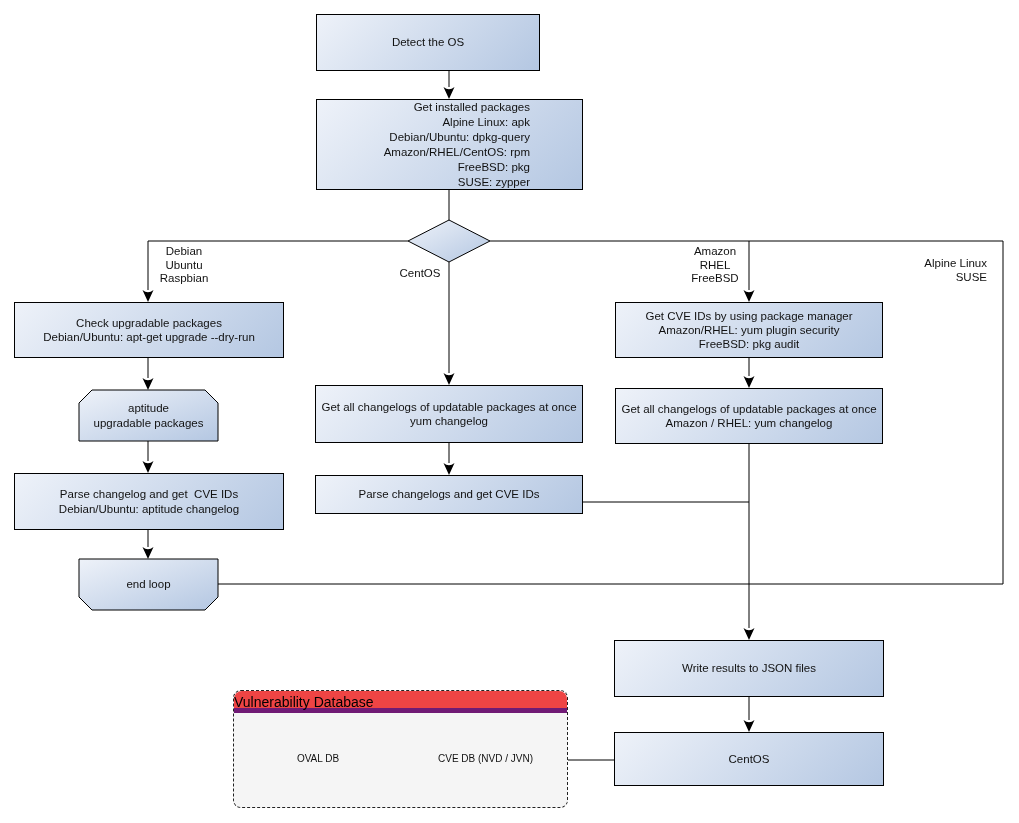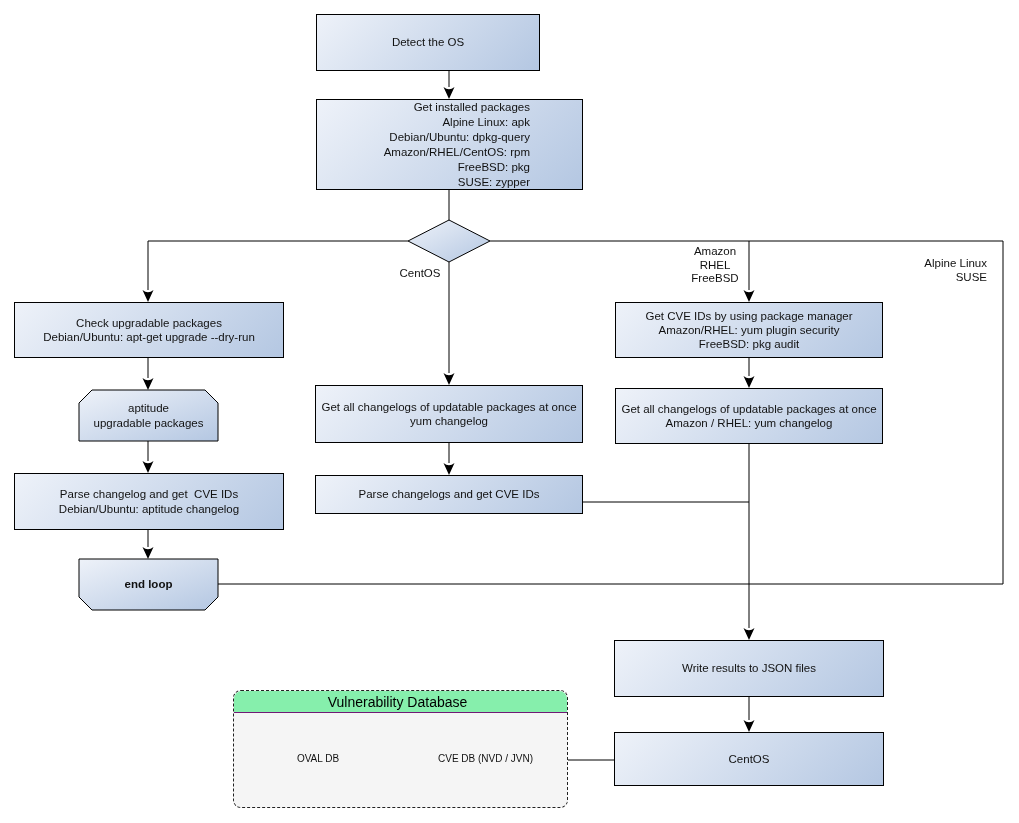--- a/index.html
+++ b/index.html
@@ -24,23 +24,23 @@
     position:absolute;font-size:11.5px;line-height:13.5px;z-index:3;
   }
   .edge-label .txt{display:block;white-space:pre;}
   .edge-label.center{text-align:center;}
   .edge-label.right{text-align:right;}
   .vdb{
     position:absolute;left:233px;top:690px;width:335px;height:118px;box-sizing:border-box;
     border:1px dashed #222;border-radius:8px;background:#f5f5f5;z-index:1;
   }
   .vdb-header{
-    position:absolute;left:0;top:0;right:0;height:22px;background:#86efac;
-    border-bottom:1px solid #701a75;border-radius:8px 8px 0 0;
-    text-align:center;font-size:14px;line-height:22px;padding-right:6px;box-sizing:border-box;color:#000;
+    position:absolute;left:0;top:0;right:0;height:22px;background:#ef4444;
+    border-bottom:5px solid #701a75;border-radius:8px 8px 0 0;
+    text-align:left;font-size:14px;line-height:22px;padding-right:6px;box-sizing:border-box;color:#000;
   }
   .cyl-label{
     position:absolute;font-size:10px;line-height:18px;text-align:center;z-index:4;white-space:pre;
   }
   svg .edge{fill:none;stroke:#000;stroke-width:1;}
   svg .arrow{fill:#000;stroke:none;}
   svg .fillgrad{fill:url(#gb);stroke:#000;stroke-width:1;}
 </style>
 </head>
 <body>
@@ -122,21 +122,21 @@
   <div class="shape-label" style="left:79px;top:390px;width:139px;height:51px;">
     <span class="txt">aptitude</span>
     <span class="txt">upgradable  packages</span>
   </div>
 
   <div class="node" style="left:14px;top:473px;width:270px;height:57px;">
     <span class="txt">Parse changelog and get  CVE IDs</span>
     <span class="txt">Debian/Ubuntu: aptitude changelog</span>
   </div>
 
-  <div class="shape-label" style="left:79px;top:559px;width:139px;height:51px;font-weight:bold;">
+  <div class="shape-label" style="left:79px;top:559px;width:139px;height:51px;">
     <span class="txt">end loop</span>
   </div>
 
   <div class="node" style="left:315px;top:385px;width:268px;height:58px;">
     <span class="txt">Get all changelogs of updatable packages at once</span>
     <span class="txt">yum changelog</span>
   </div>
 
   <div class="node" style="left:315px;top:475px;width:268px;height:39px;">
     <span class="txt">Parse changelogs and get CVE IDs</span>
@@ -154,20 +154,25 @@
   </div>
 
   <div class="node" style="left:614px;top:640px;width:270px;height:57px;">
     <span class="txt">Write results to JSON files</span>
   </div>
 
   <div class="node" style="left:614px;top:732px;width:270px;height:54px;">
     <span class="txt">CentOS</span>
   </div>
 
+  <div class="edge-label center" style="left:134px;top:245px;width:100px;">
+    <span class="txt">Debian</span>
+    <span class="txt">Ubuntu</span>
+    <span class="txt">Raspbian</span>
+  </div>
 
   <div class="edge-label center" style="left:375px;top:267px;width:90px;">
     <span class="txt">CentOS</span>
   </div>
 
   <div class="edge-label center" style="left:665px;top:245px;width:100px;">
     <span class="txt">Amazon</span>
     <span class="txt">RHEL</span>
     <span class="txt">FreeBSD</span>
   </div>

